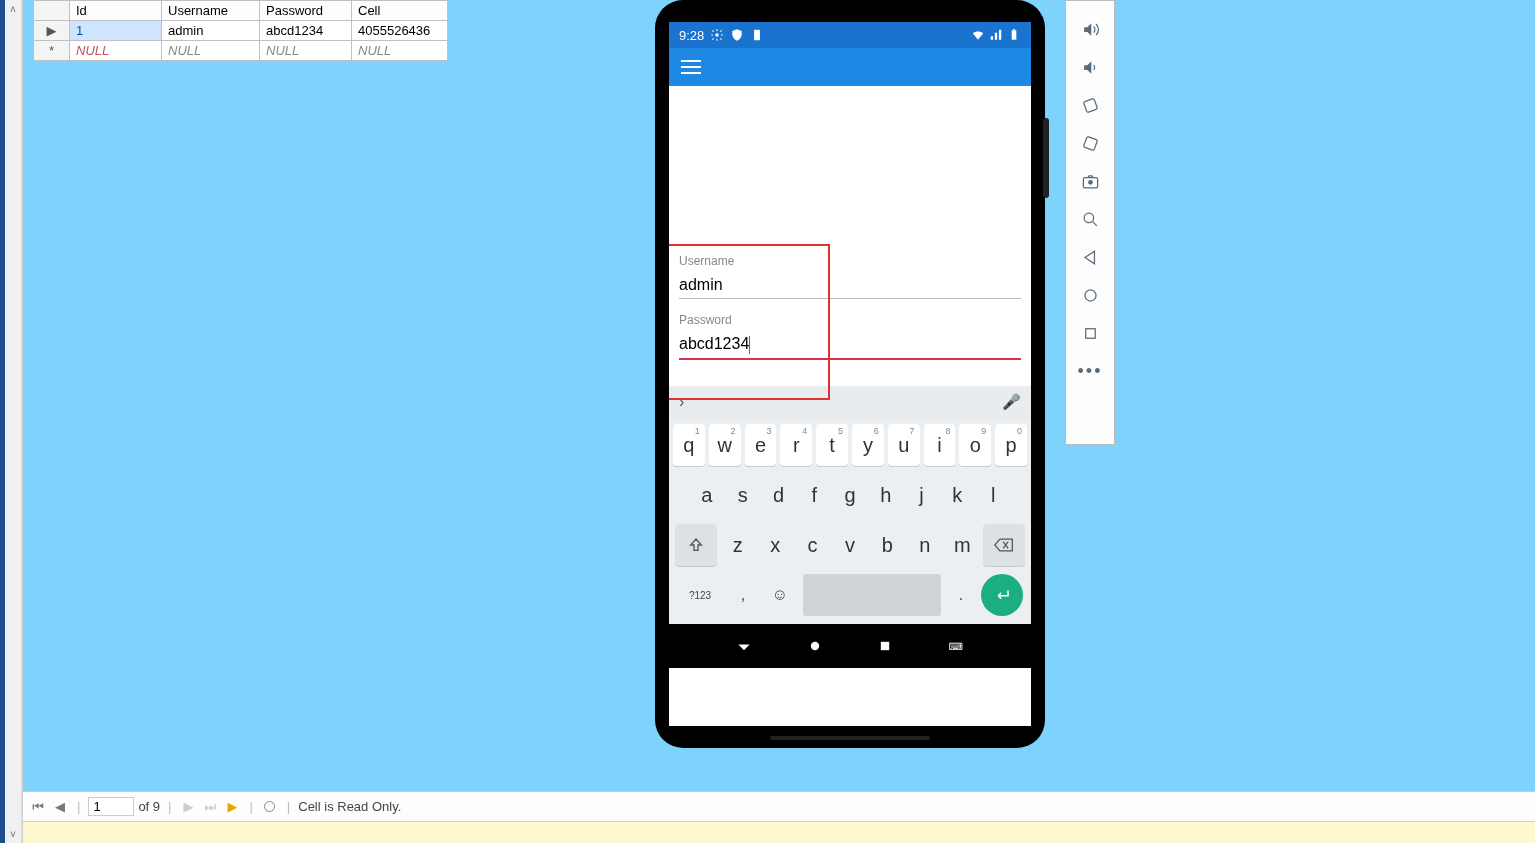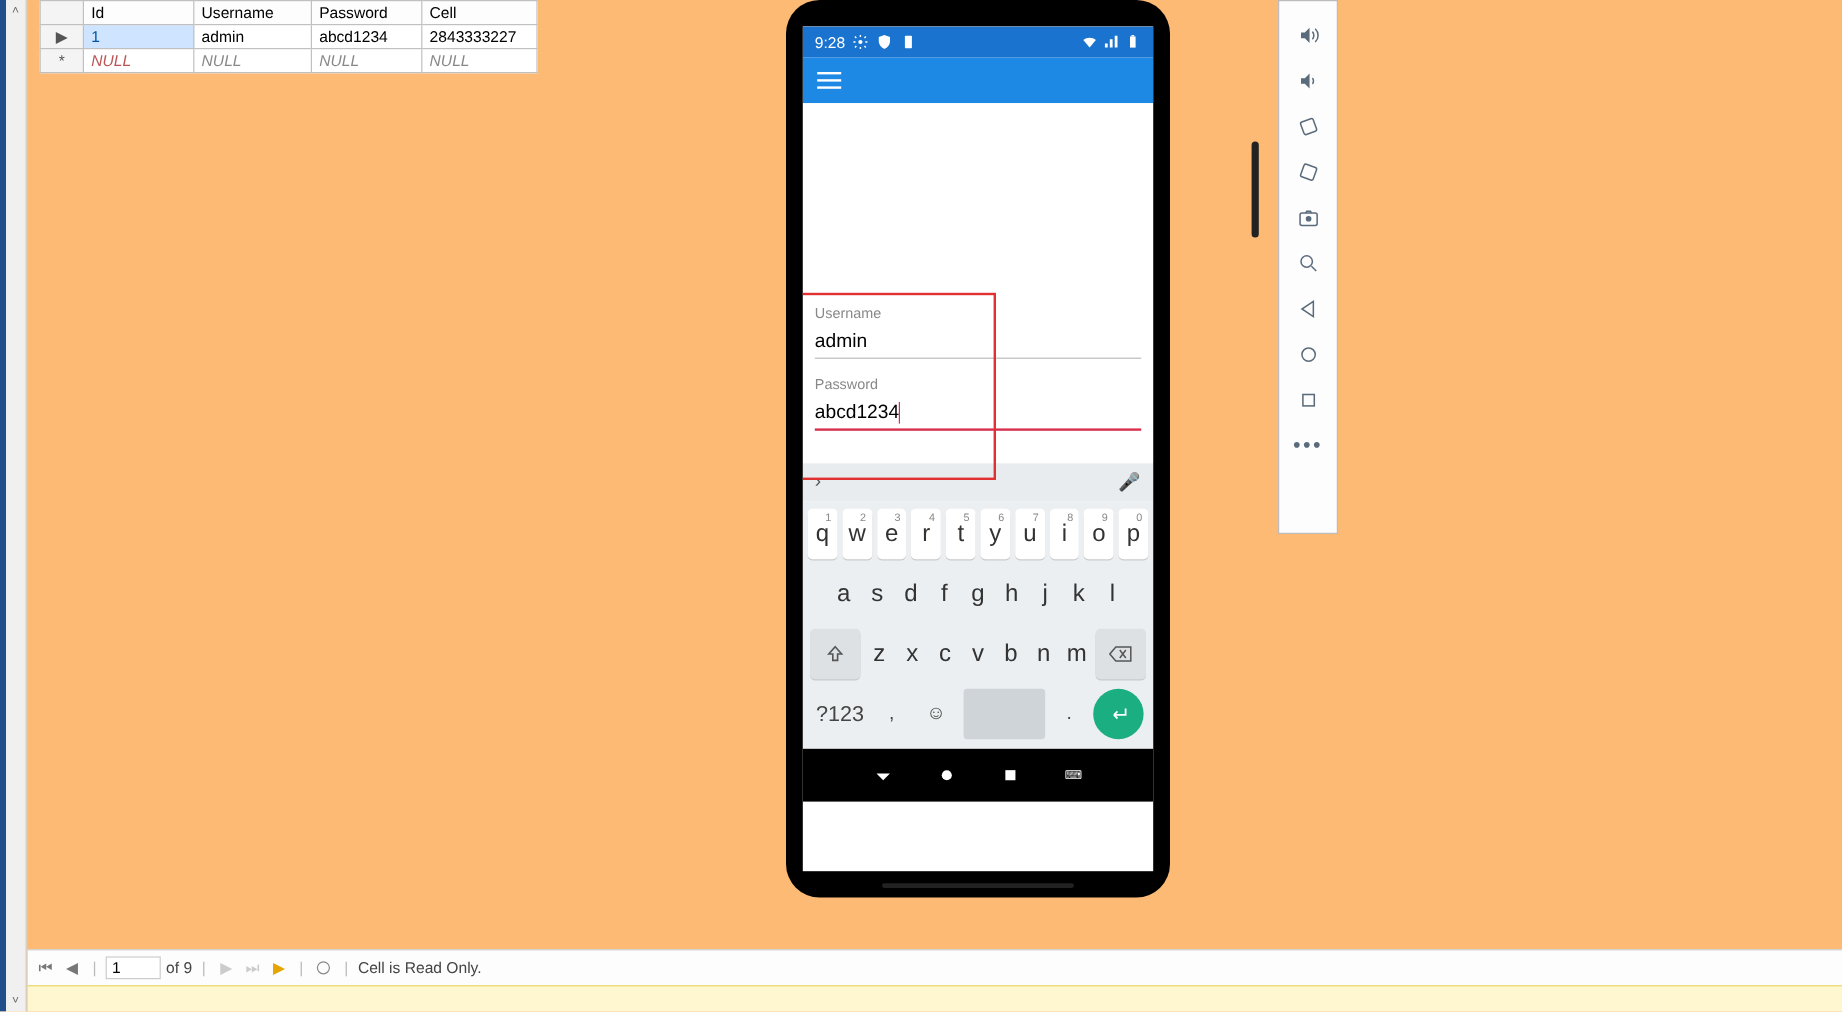--- a/index.html
+++ b/index.html
@@ -35,21 +35,21 @@
   display: flex;
   align-items: center;
   justify-content: center;
   color: #666;
   font-size: 10px;
   cursor: pointer;
 }
 .content-area {
   position: absolute;
   left: 22px; top: 0; right: 0; bottom: 0;
-  background: #fdba74;
+  background: #7dd3fc;
   border-left: 1px solid #ccc;
 }
 
 
 .data-grid {
   position: absolute;
   left: 10px; top: 0;
   border: 1px solid #b0b0b0;
   border-collapse: collapse;
   background: #fff;
@@ -103,21 +103,21 @@
   font-size: 18px;
 }
 .icon-svg { width: 19px; height: 19px; }
 .icon-svg * { stroke: #5a6b7b; fill: none; stroke-width: 1.6; }
 .icon-svg .fill { fill: #5a6b7b; stroke: none; }
 
 
 .phone {
   position: absolute;
   left: 632px; top: 0;
-  width: 320px; height: 748px;
+  width: 390px; height: 748px;
   background: #000;
   border-radius: 28px;
   overflow: hidden;
 }
 .phone-bezel-r {
   position: absolute;
   left: 1020px; top: 118px;
   width: 6px; height: 80px;
   background: #222;
   border-radius: 3px;
@@ -210,21 +210,21 @@
 .key.plain { background: transparent; box-shadow: none; }
 .key sup { position: absolute; top: 2px; right: 5px; font-size: 9px; color: #888; }
 .kb-row.row3 { padding: 0 2px; }
 .key.shift, .key.bksp { flex: 0 0 42px; background: #dde1e4; }
 .kb-bottom { display: flex; gap: 6px; padding: 0 4px 6px; align-items: center; }
 .kb-bottom .bkey {
   height: 42px; background: transparent;
   display: flex; align-items: center; justify-content: center;
   font-size: 16px; color: #444;
 }
-.bkey.num { width: 46px; font-size: 18px; }
+.bkey.num { width: 46px; font-size: 10px; }
 .bkey.comma, .bkey.dot { width: 28px; }
 .bkey.emoji { width: 34px; }
 .bkey.space { flex: 1; background: #cfd4d8; border-radius: 3px; }
 .bkey.enter { width: 42px; background: #1aae81; border-radius: 50%; color: #fff; }
 
 
 .nav-bar {
   height: 44px;
   background: #000;
   display: flex;
@@ -290,21 +290,21 @@
       <th class="col-id">Id</th>
       <th class="col-user">Username</th>
       <th class="col-pass">Password</th>
       <th class="col-token">Cell</th>
     </tr>
     <tr>
       <td class="row-head">▶</td>
       <td class="selected">1</td>
       <td>admin</td>
       <td>abcd1234</td>
-      <td>2843333227</td>
+      <td>4055526436</td>
     </tr>
     <tr>
       <td class="row-head">*</td>
       <td class="null first">NULL</td>
       <td class="null">NULL</td>
       <td class="null">NULL</td>
       <td class="null">NULL</td>
     </tr>
   </tbody>
     </table>

